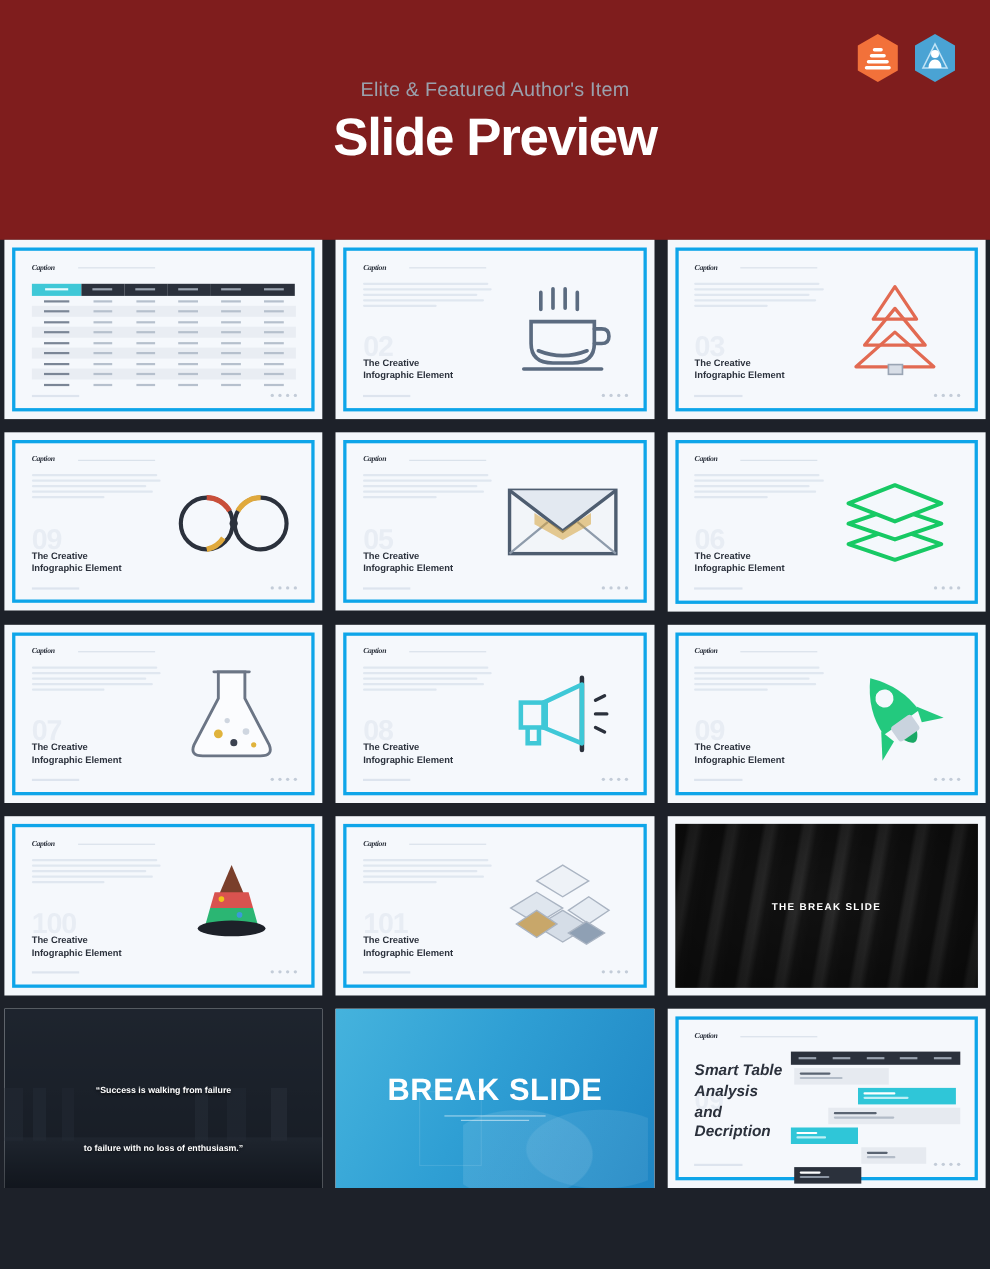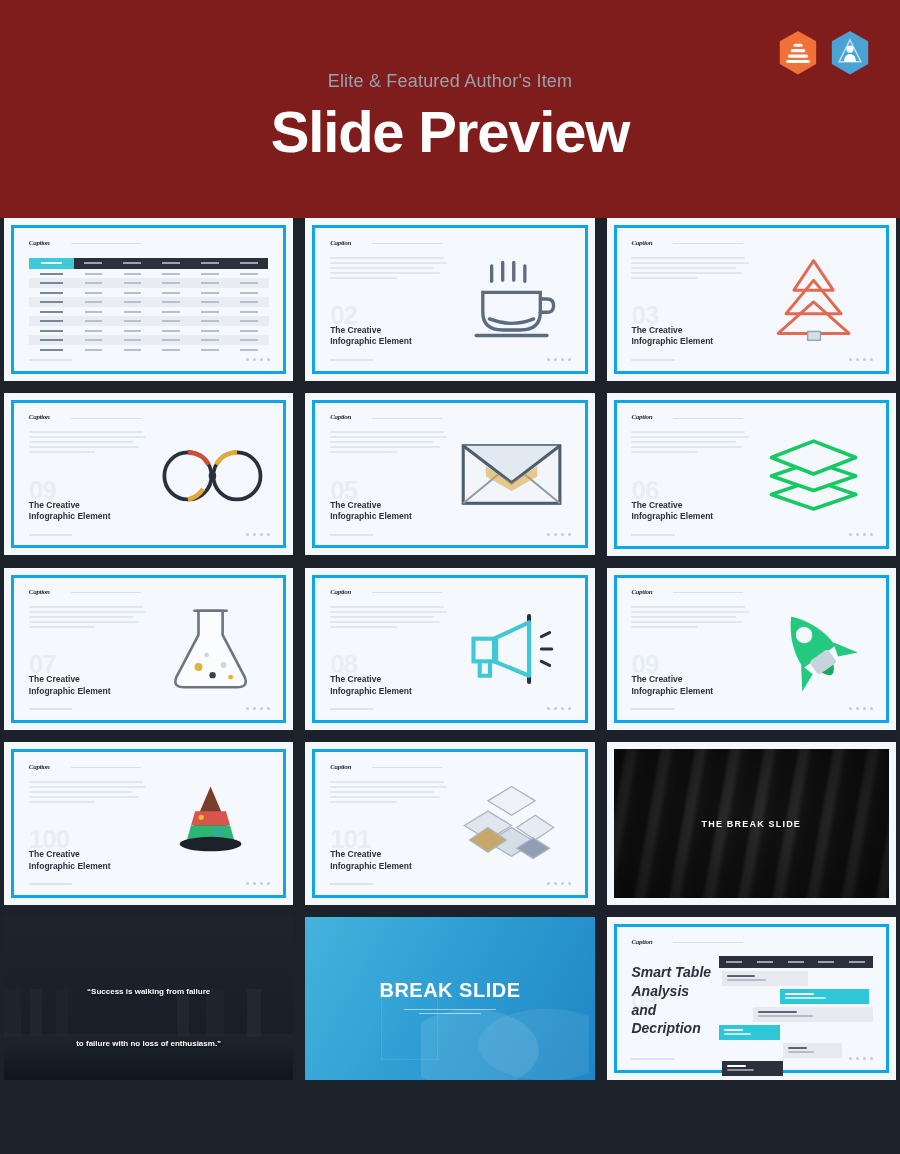--- a/index.html
+++ b/index.html
@@ -31,21 +31,21 @@
     top: 71px; left: 0; width: 100%;
     text-align: center;
     font-size: 18px;
     color: #9aa1ad;
     letter-spacing: .2px;
   }
   .header-title {
     position: absolute;
     top: 98px; left: 0; width: 100%;
     text-align: center;
-    font-size: 58px;
+    font-size: 48px;
     font-weight: bold;
     color: #ffffff;
     letter-spacing: -1.2px;
   }
 
   
   .grid {
     display: grid;
     grid-template-columns: repeat(3, 1fr);
     gap: 12px 12px;
@@ -246,21 +246,21 @@
       radial-gradient(ellipse at 30% 70%, rgba(255,255,255,.10) 0 40%, transparent 41%),
       radial-gradient(ellipse at 75% 65%, rgba(255,255,255,.08) 0 38%, transparent 39%);
   }
   .blue-break .frame {
     position: absolute; left: 26%; bottom: 12%;
     width: 20%; height: 42%;
     border: 1px solid rgba(255,255,255,.10);
   }
   .blue-break .ttl {
     position: relative; z-index: 2;
-    color: #ffffff; font-size: 20px; font-weight: bold;
+    color: #ffffff; font-size: 28px; font-weight: bold;
     letter-spacing: .5px;
   }
   .blue-break .sub {
     position: relative; z-index: 2; margin-top: 7px;
     text-align: center;
   }
   .blue-break .sub i {
     display: block; height: 1px; background: rgba(255,255,255,.55);
     margin: 0 auto 3px auto;
   }

